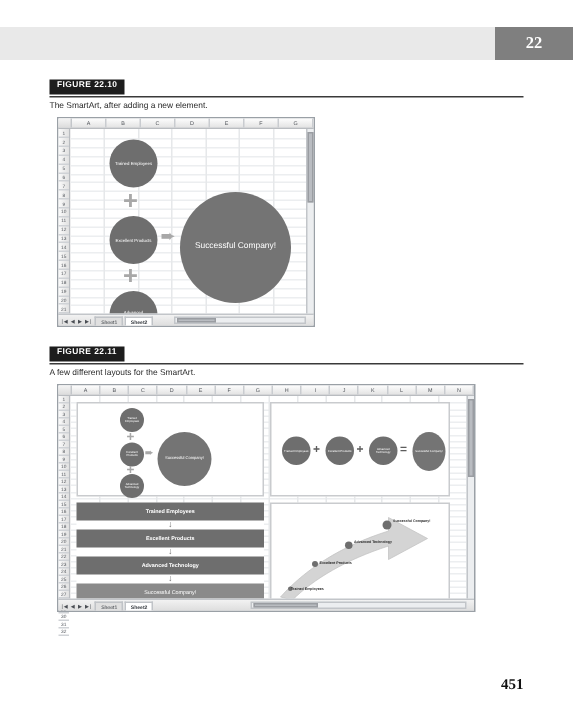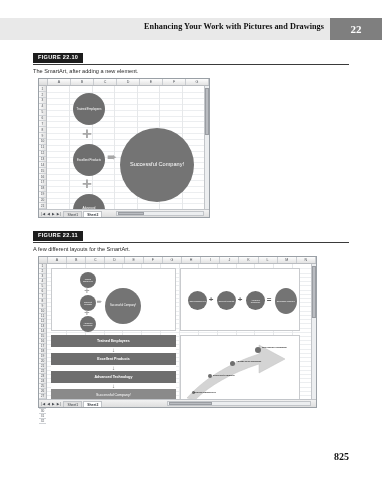--- a/index.html
+++ b/index.html
@@ -102,21 +102,20 @@
 
   .pagenum{position:absolute;right:33px;bottom:18px;
       font-family:"Liberation Serif",serif;font-weight:700;font-size:10px;
       color:#111;}
 </style>
 </head>
 <body>
 
 <div class="runhead">
   <div class="runhead-bar"></div>
-  <div class="runhead-title">Enhancing Your Work with Pictures and Drawings</div>
   <div class="chapnum">22</div>
 </div>
 
 <div class="figblock" style="top:53px;">
   <div class="figlabel-row">
     <span class="figlabel">FIGURE 22.10</span>
   </div>
   <div class="figcaption">The SmartArt, after adding a new element.</div>
 
   <div class="xl" id="xl1" style="width:172px;height:140px;margin-left:5px;">
@@ -369,13 +368,13 @@
       <span class="xl-navarrows">|◀ ◀ ▶ ▶|</span>
       <span class="xl-tab">Sheet1</span>
       <span class="xl-tab active">Sheet2</span>
       <div class="xl-hscroll">
         <div class="xl-hthumb"></div>
       </div>
     </div>
   </div>
 </div>
 
-<div class="pagenum">825</div>
+<div class="pagenum">451</div>
 
 </body></html>

